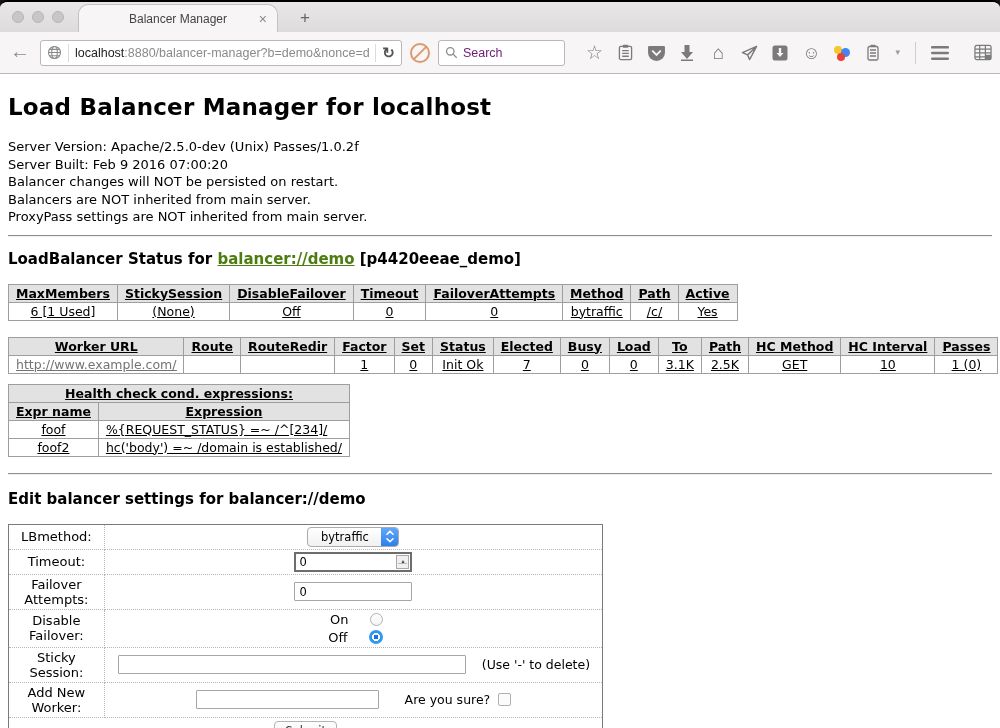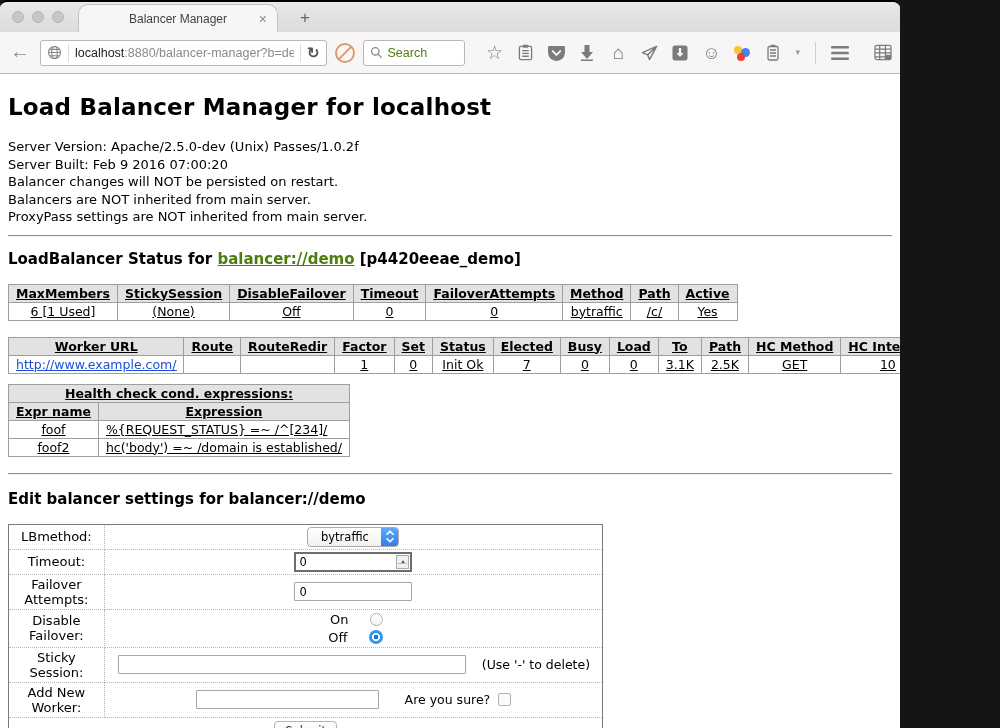--- a/index.html
+++ b/index.html
@@ -1,19 +1,19 @@
 <!DOCTYPE html>
 <html><head>
 <meta charset="utf-8">
 <style>
   * { margin:0; padding:0; box-sizing:border-box; }
   html,body { width:1000px; height:728px; overflow:hidden; }
   body { background:#151515; font-family:"Liberation Sans", sans-serif; }
 
-  .window { width:900px; height:728px; border-radius:8px 8px 0 0; overflow:hidden;
+  .window { width:1000px; height:728px; border-radius:8px 8px 0 0; overflow:hidden;
             background:#fff; border-top:2px solid #000; }
 
   
   .tabbar { height:30px; background:linear-gradient(#e9e7e7,#dddbdb); display:flex; align-items:center; position:relative; }
   .traffic { display:flex; gap:8px; padding:0 14px 0 12px; }
   .traffic span { width:12px; height:12px; border-radius:50%; background:#c9c7c6; border:1px solid #b7b5b4; display:block; }
   .tab { position:absolute; left:78px; top:2px; width:200px; height:28px; background:#f7f5f5;
          border:1px solid #c3c1c1; border-bottom:none; border-radius:10px 10px 0 0;
          display:flex; align-items:center; justify-content:center; gap:8px; }
   .tab-title { font-size:12px; color:#444; }
@@ -26,21 +26,21 @@
   .urlbar { width:394px; height:26px; background:#fff; border:1px solid #b9b7b7; border-radius:3px;
             display:flex; align-items:center; padding:0 6px; gap:6px; overflow:hidden; }
   .urlbar .vdiv { width:1px; height:18px; background:#dcdcdc; flex:none; }
   .urltext { flex:1; font-size:12.5px; white-space:nowrap; overflow:hidden; color:#8a8a8a; }
   .urltext b { color:#222; font-weight:normal; }
   .reload { font-size:15px; color:#555; font-weight:bold; }
   .blockicon { width:20px; height:20px; border:2px solid #d98a54; border-radius:50%; position:relative; flex:none; opacity:.85; }
   .blockicon::after { content:""; position:absolute; left:-1px; top:7px; width:18px; height:2px; background:#d98a54; transform:rotate(-45deg); }
   .searchbar { width:138px; height:26px; background:#fff; border:1px solid #b9b7b7; border-radius:3px;
                display:flex; align-items:center; padding:0 6px; gap:5px; }
-  .search-ph { font-size:12.5px; color:#4d7c0f; }
+  .search-ph { font-size:12.5px; color:#701a75; }
   .icons { display:flex; align-items:center; gap:13px; margin-left:12px; flex:1; }
   .icn { width:18px; height:18px; display:flex; align-items:center; justify-content:center;
          color:#7b7b7b; font-size:17px; line-height:1; flex:none; }
   .icn svg { display:block; }
   .caret { font-size:9px; color:#999; width:auto; }
   .tb-sep { width:1px; height:22px; background:#cfcdcd; margin:0 2px; }
   .dots { position:relative; width:18px; height:18px; }
   .dots i { position:absolute; border-radius:50%; display:block; }
   .dots .d1 { width:8px; height:8px; background:#f7c52d; left:1px; top:2px; }
   .dots .d2 { width:9px; height:9px; background:#4285f4; right:1px; top:4px; }
@@ -51,21 +51,21 @@
   h1 { font-size:23px; font-weight:bold; padding-top:20px; margin-bottom:18px; letter-spacing:.2px; }
   .info div { font-size:13px; line-height:17.5px; }
   hr.rule { border:none; border-top:1px solid #8e8e8e; border-bottom:1px solid #f0f0f0; margin-top:9px; }
   h3.status { font-size:15px; font-weight:bold; margin-top:13px; margin-bottom:16px; }
   h3.status a { color:#4d7c0f; }
   h3.edit-h { font-size:15px; font-weight:bold; margin-top:15px; margin-bottom:16px; }
 
   table.data { border-collapse:collapse; font-size:12.5px; margin-bottom:16px; }
   table.data th, table.data td { border:1px solid #9e9e9e; padding:1px 7px; text-align:center; white-space:nowrap;text-decoration:underline; }
   table.data th { background:#e2e2e2; font-weight:bold; }
-  table.data td a { color:#1d4ed8; }
+  table.data td a { color:#737373; }
   .wtable td:first-child { text-align:left; }
   .htable { margin-top:-6px; }
   .htable td.expr { text-align:left; }
 
   
   table.form { border-collapse:collapse; width:594px; font-size:13px; margin-bottom:0; }
   table.form td { border:1px dotted #b5b5b5; padding:2px 12px; text-align:center; vertical-align:middle; }
   table.form { border:1px solid #7a7a7a; }
   table.form td.lbl { width:118px; }
   .frow { display:flex; align-items:center; justify-content:center; gap:8px; }

